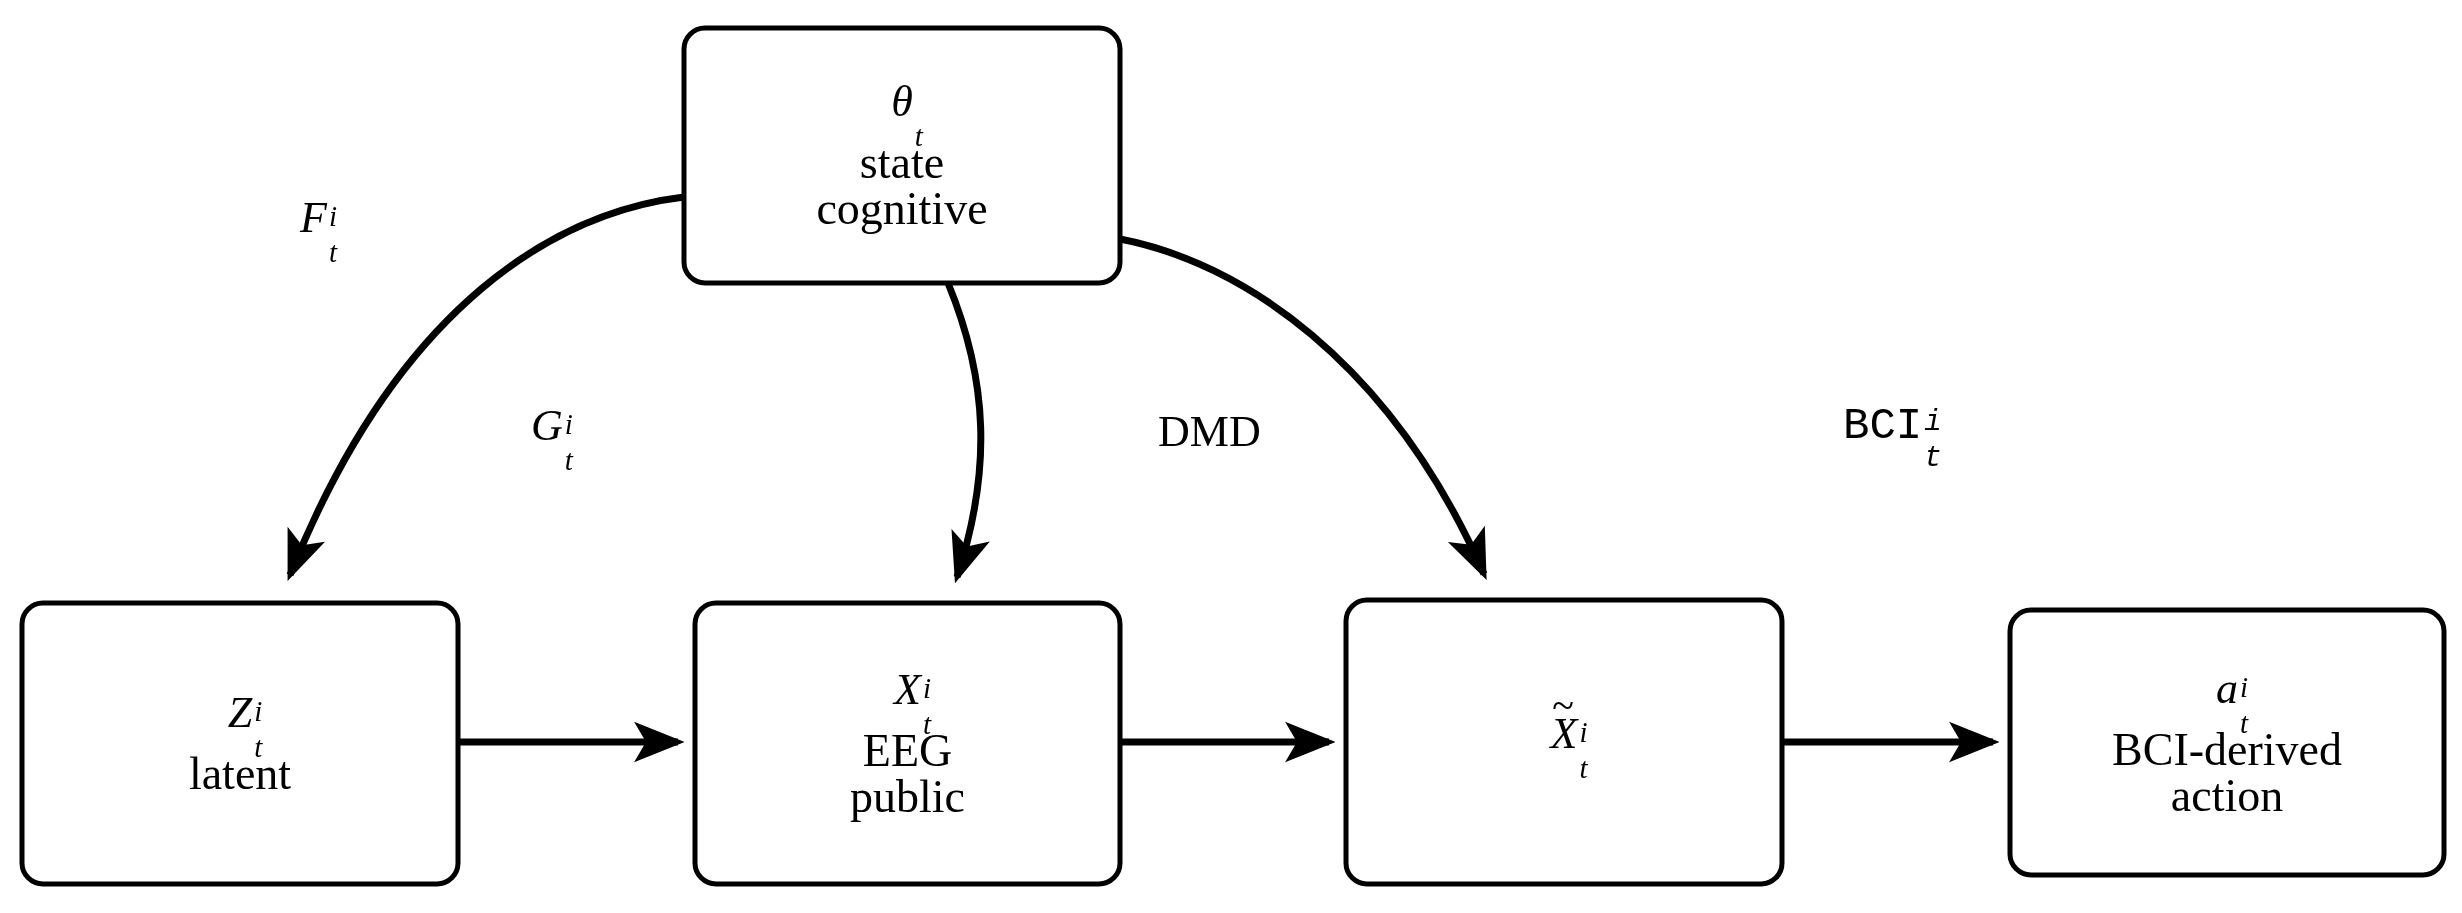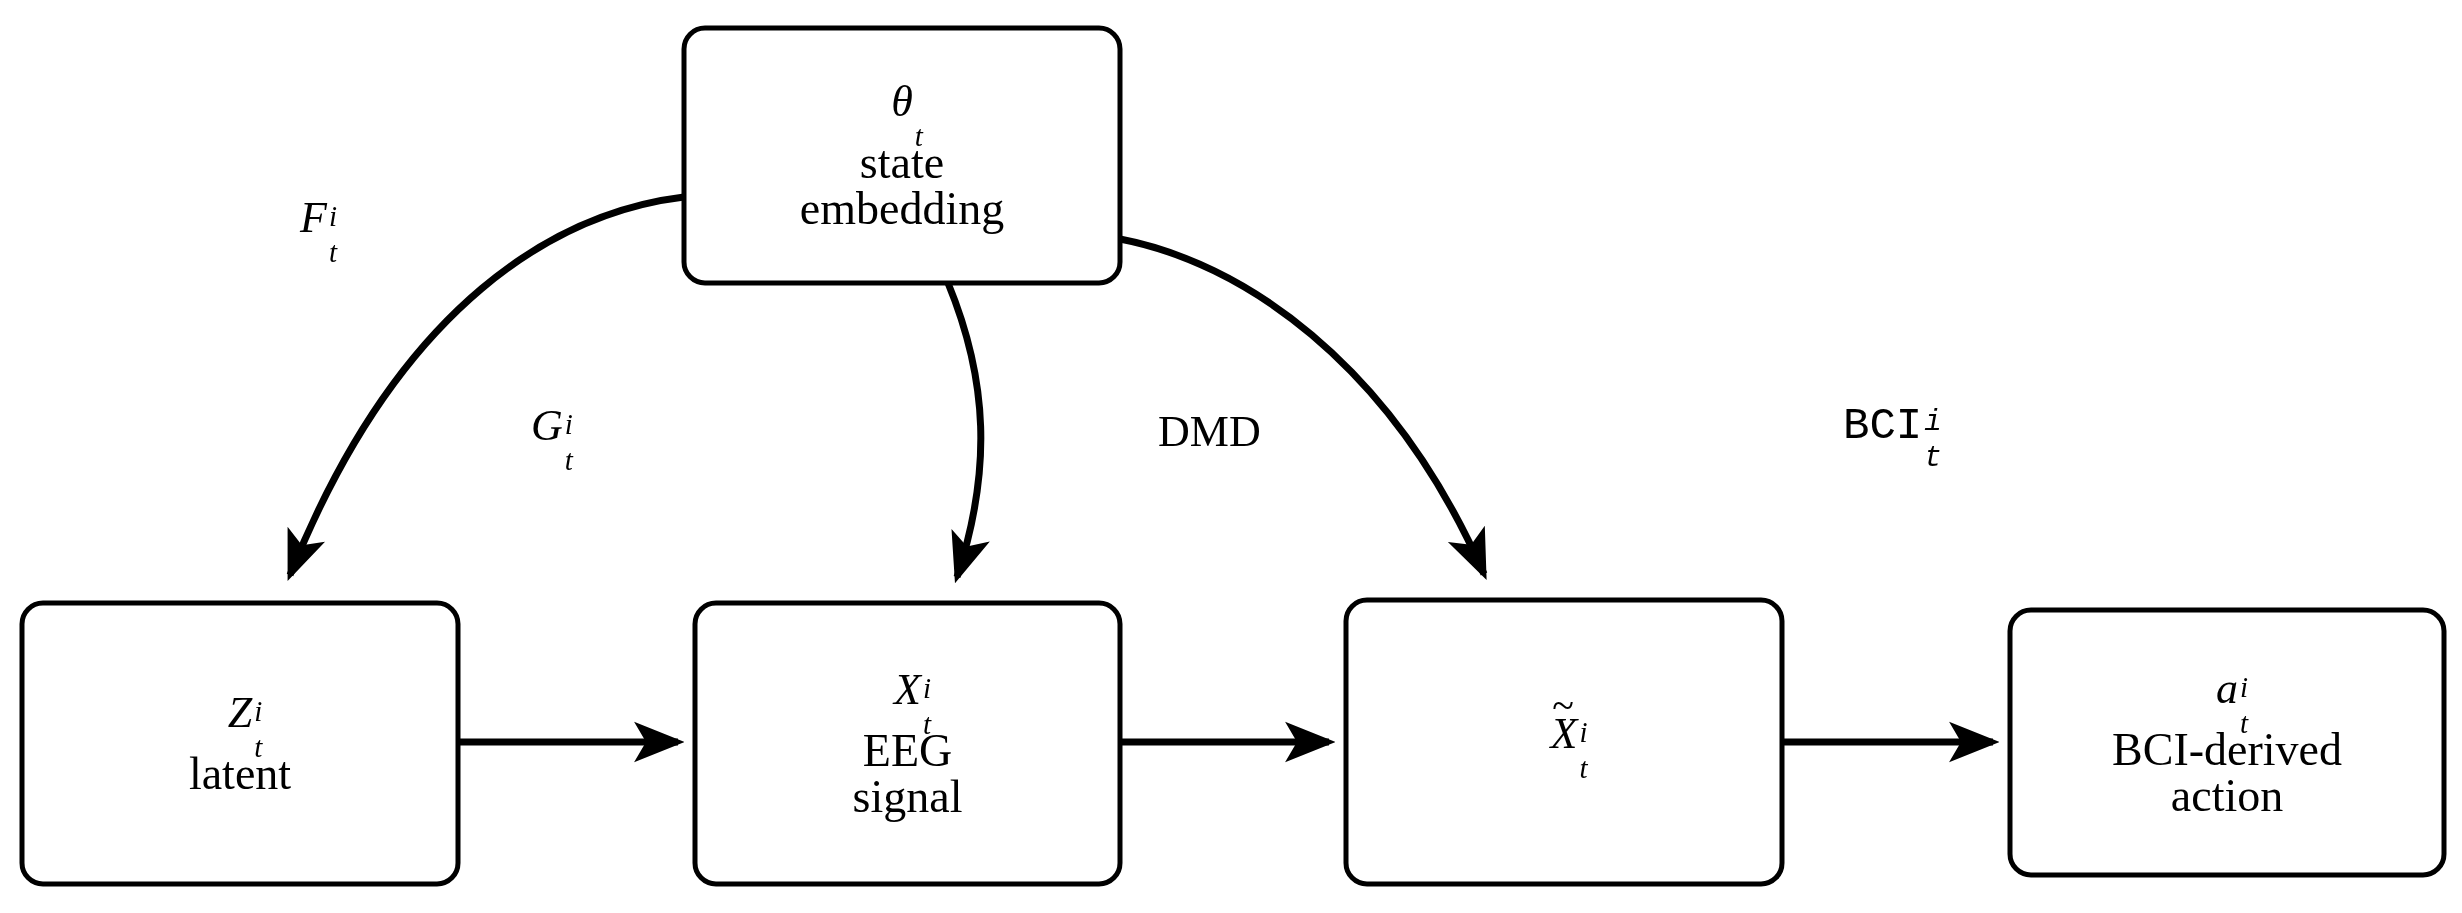--- a/index.html
+++ b/index.html
@@ -141,36 +141,36 @@
     <path class="edge-line" marker-end="url(#ah)" d="M 1120 742 L 1329 742"></path>
 
     <path class="edge-line" marker-end="url(#ah)" d="M 1782 742 L 1993 742"></path>
   </svg>
 
   <div class="node-text" style="left:684px; top:28px; width:436px; height:255px;">
     <div class="node-sym-line">
       <span class="sym">θ</span><span class="subsup"><span class="s-dn">t</span></span>
     </div>
     <div class="node-label">state</div>
-    <div class="node-label">embedding</div>
+    <div class="node-label">cognitive</div>
   </div>
 
   <div class="node-text" style="left:22px; top:603px; width:436px; height:281px;">
     <div class="node-sym-line">
       <span class="sym">Z</span><span class="subsup"><span class="s-up">i</span><span class="s-dn">t</span></span>
     </div>
     <div class="node-label">latent</div>
   </div>
 
   <div class="node-text" style="left:695px; top:603px; width:425px; height:281px;">
     <div class="node-sym-line">
       <span class="sym">X</span><span class="subsup"><span class="s-up">i</span><span class="s-dn">t</span></span>
     </div>
     <div class="node-label">EEG</div>
-    <div class="node-label">signal</div>
+    <div class="node-label">public</div>
   </div>
 
   <div class="node-text" style="left:1346px; top:600px; width:436px; height:284px;">
     <div class="node-sym-line">
       <span class="tilde-wrap"><span class="tl">~</span><span class="sym">X</span></span><span class="subsup"><span class="s-up">i</span><span class="s-dn">t</span></span>
     </div>
   </div>
 
   <div class="node-text" style="left:2010px; top:610px; width:434px; height:265px;">
     <div class="node-sym-line">

